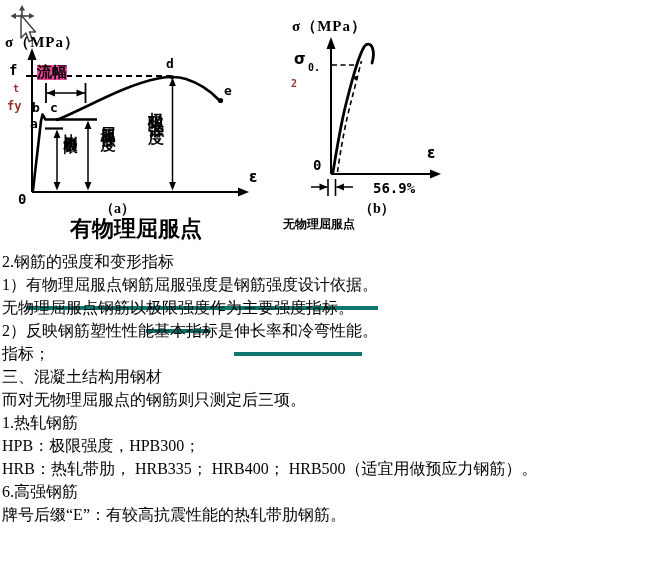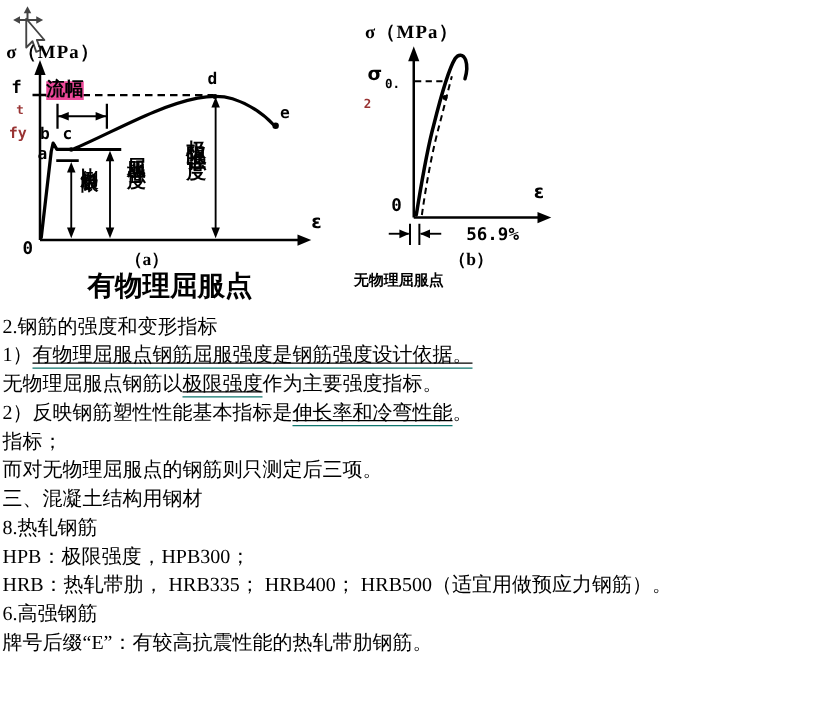--- a/index.html
+++ b/index.html
@@ -7,21 +7,21 @@
         font-family:"Liberation Serif","DejaVu Serif",serif;color:#000;}
   .abs{position:absolute;white-space:pre;line-height:1;}
   .mono{font-family:"DejaVu Sans Mono",monospace;font-weight:bold;}
   .greek{font-family:"DejaVu Sans",sans-serif;font-weight:bold;}
   .cjk-b{font-weight:bold;}
   .red{color:#993333;}
   .vert{writing-mode:vertical-rl;text-orientation:upright;font-weight:bold;white-space:nowrap;}
   .whitebg{background:#ec4899;}
   .notes{position:absolute;left:2px;top:250px;width:662px;font-size:16px;line-height:23px;}
   .tline{height:23px;white-space:pre;}
-  .u{border-bottom:1px solid #0f766e;padding-bottom:1px;text-decoration:underline;}
+  .u{border-bottom:4px solid #0f766e;padding-bottom:13px;}
   svg{position:absolute;overflow:visible;}
   .stroke{stroke:#000;fill:none;}
   .fillk{fill:#000;stroke:none;}
 </style>
 </head>
 <body>
 
 <div class="page">
 
   <svg style="left:6px;top:2px" width="34" height="44" viewBox="0 0 34 44">
@@ -127,22 +127,22 @@
   <div class="abs mono" style="left:373px;top:181px;font-size:14px">56.9%</div>
   <div class="abs cjk-b" style="left:359px;top:202px;font-size:14px">（b）</div>
   <div class="abs cjk-b" style="left:283px;top:218px;font-size:12px">无物理屈服点</div>
 
   <div class="notes">
       <div class="tline"><span>2.钢筋的强度和变形指标</span></div>
       <div class="tline"><span>1）</span><span class="u">有物理屈服点钢筋屈服强度是钢筋强度设计依据。</span></div>
       <div class="tline"><span>无物理屈服点钢筋以</span><span class="u">极限强度</span><span>作为主要强度指标。</span></div>
       <div class="tline"><span>2）反映钢筋塑性性能基本指标是</span><span class="u">伸长率和冷弯性能</span><span>。</span></div>
       <div class="tline"><span>指标；</span></div>
+      <div class="tline"><span>三、混凝土结构用钢材</span></div>
       <div class="tline"><span>而对无物理屈服点的钢筋则只测定后三项。</span></div>
-      <div class="tline"><span>三、混凝土结构用钢材</span></div>
-      <div class="tline"><span>8.热轧钢筋</span></div>
+      <div class="tline"><span>1.热轧钢筋</span></div>
       <div class="tline"><span>HPB：极限强度，HPB300；</span></div>
       <div class="tline"><span>HRB：热轧带肋， HRB335； HRB400； HRB500（适宜用做预应力钢筋）。</span></div>
       <div class="tline"><span>6.高强钢筋</span></div>
       <div class="tline"><span>牌号后缀“E”：有较高抗震性能的热轧带肋钢筋。</span></div>
     </div>
 
 </div>
 
 </body></html>

